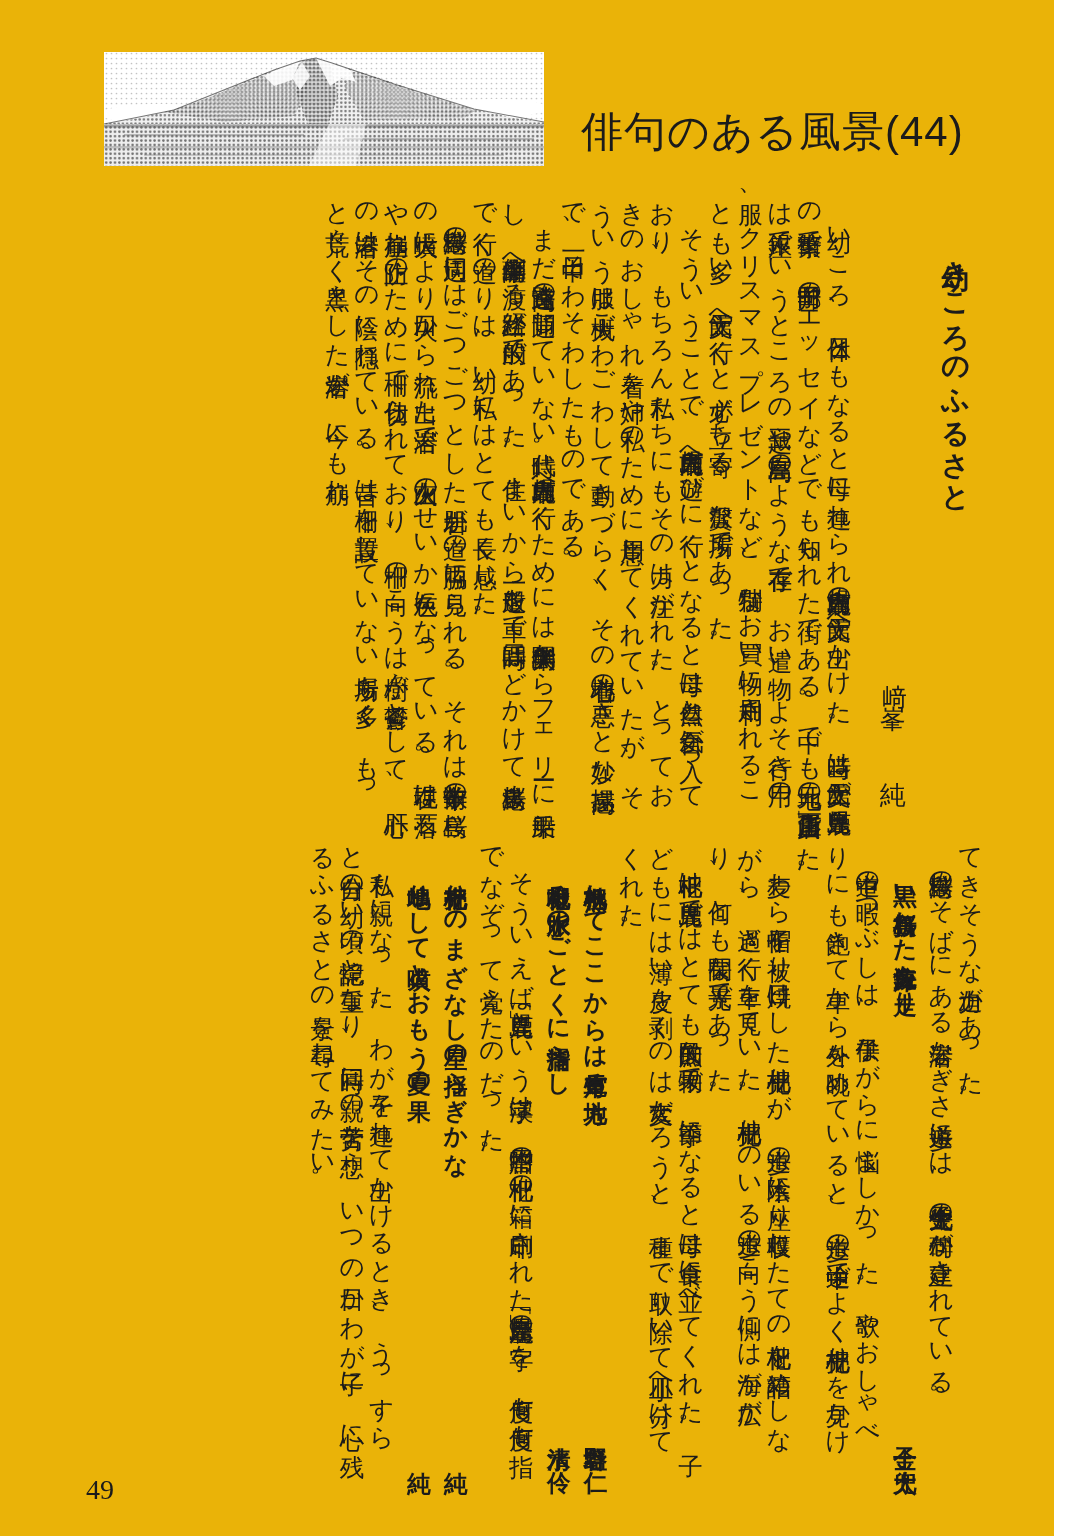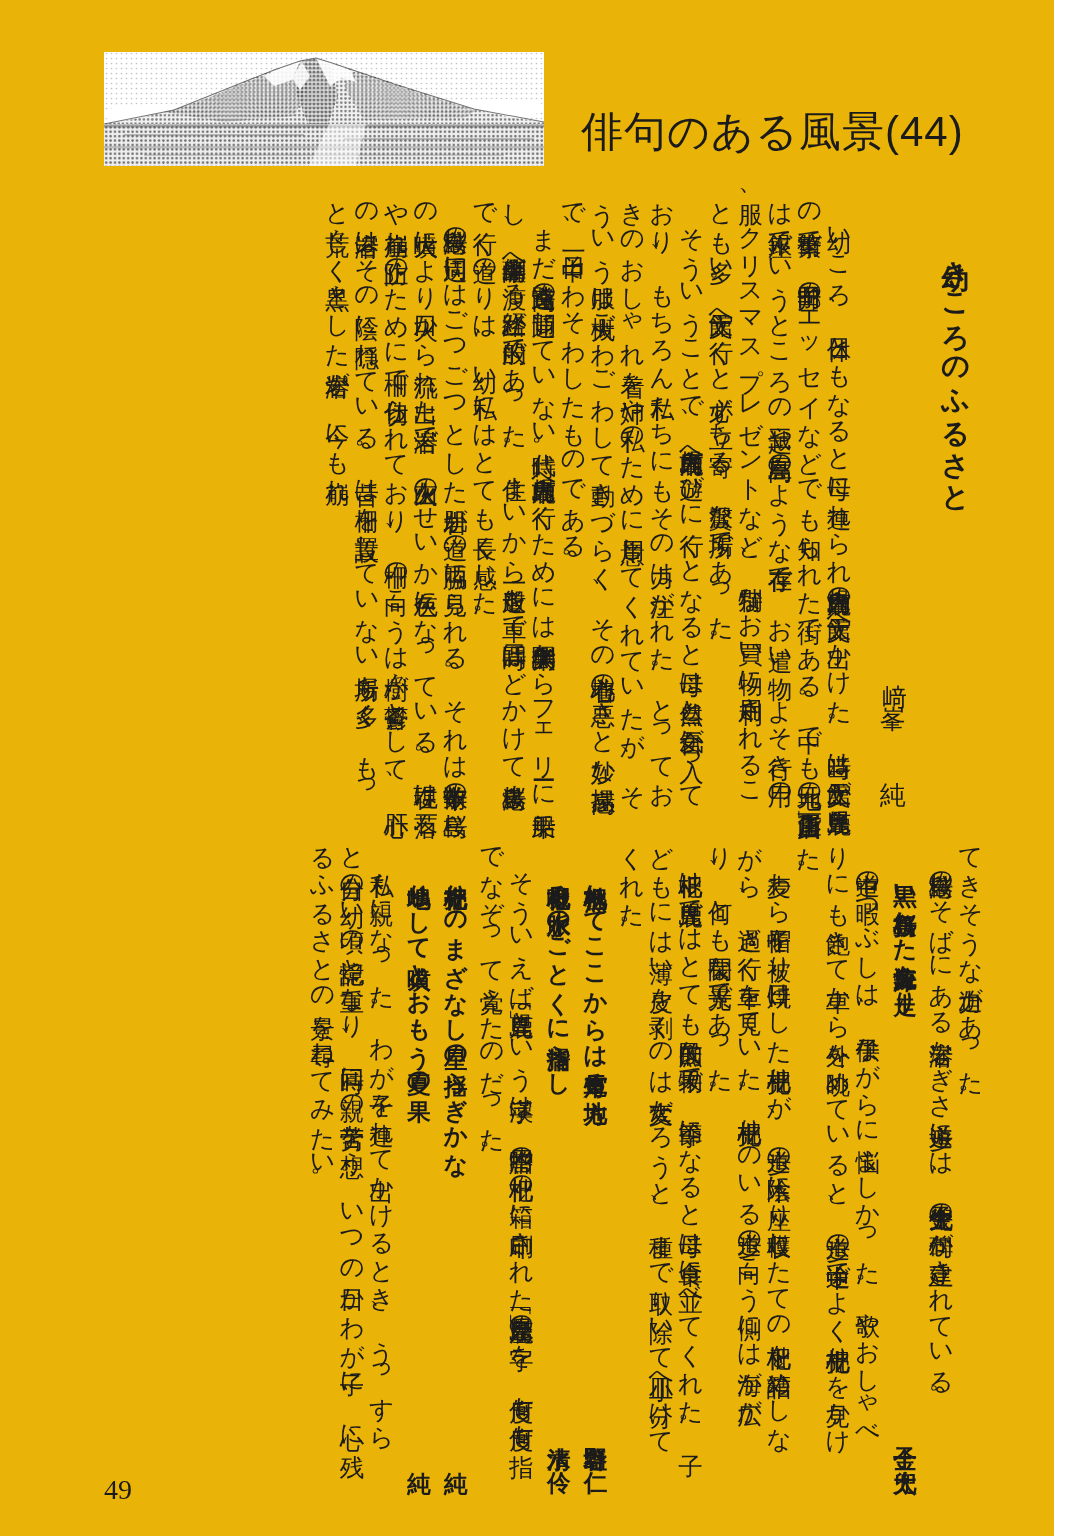--- a/index.html
+++ b/index.html
@@ -37,21 +37,21 @@
   p.no-indent { text-indent:0; }
   .haiku {
     display:flex; justify-content:space-between;
     padding-inline-start:1.6em; padding-inline-end:0.3em;
     margin-left:7px; margin-right:7px;
     font-family:"Liberation Sans","DejaVu Sans",sans-serif;
     font-weight:700; font-size:23.5px; line-height:1.27;
     white-space:nowrap;
   }
   .page-num {
-    position:absolute; left:104px; top:1474px;
+    position:absolute; left:86px; top:1474px;
     font-size:28px; font-family:"Liberation Serif","DejaVu Serif",serif;
   }
 </style>
 </head>
 <body>
 
 <div class="page">
 
   <svg class="header-art" viewBox="0 0 440 120" xmlns="http://www.w3.org/2000/svg">
     <defs>

